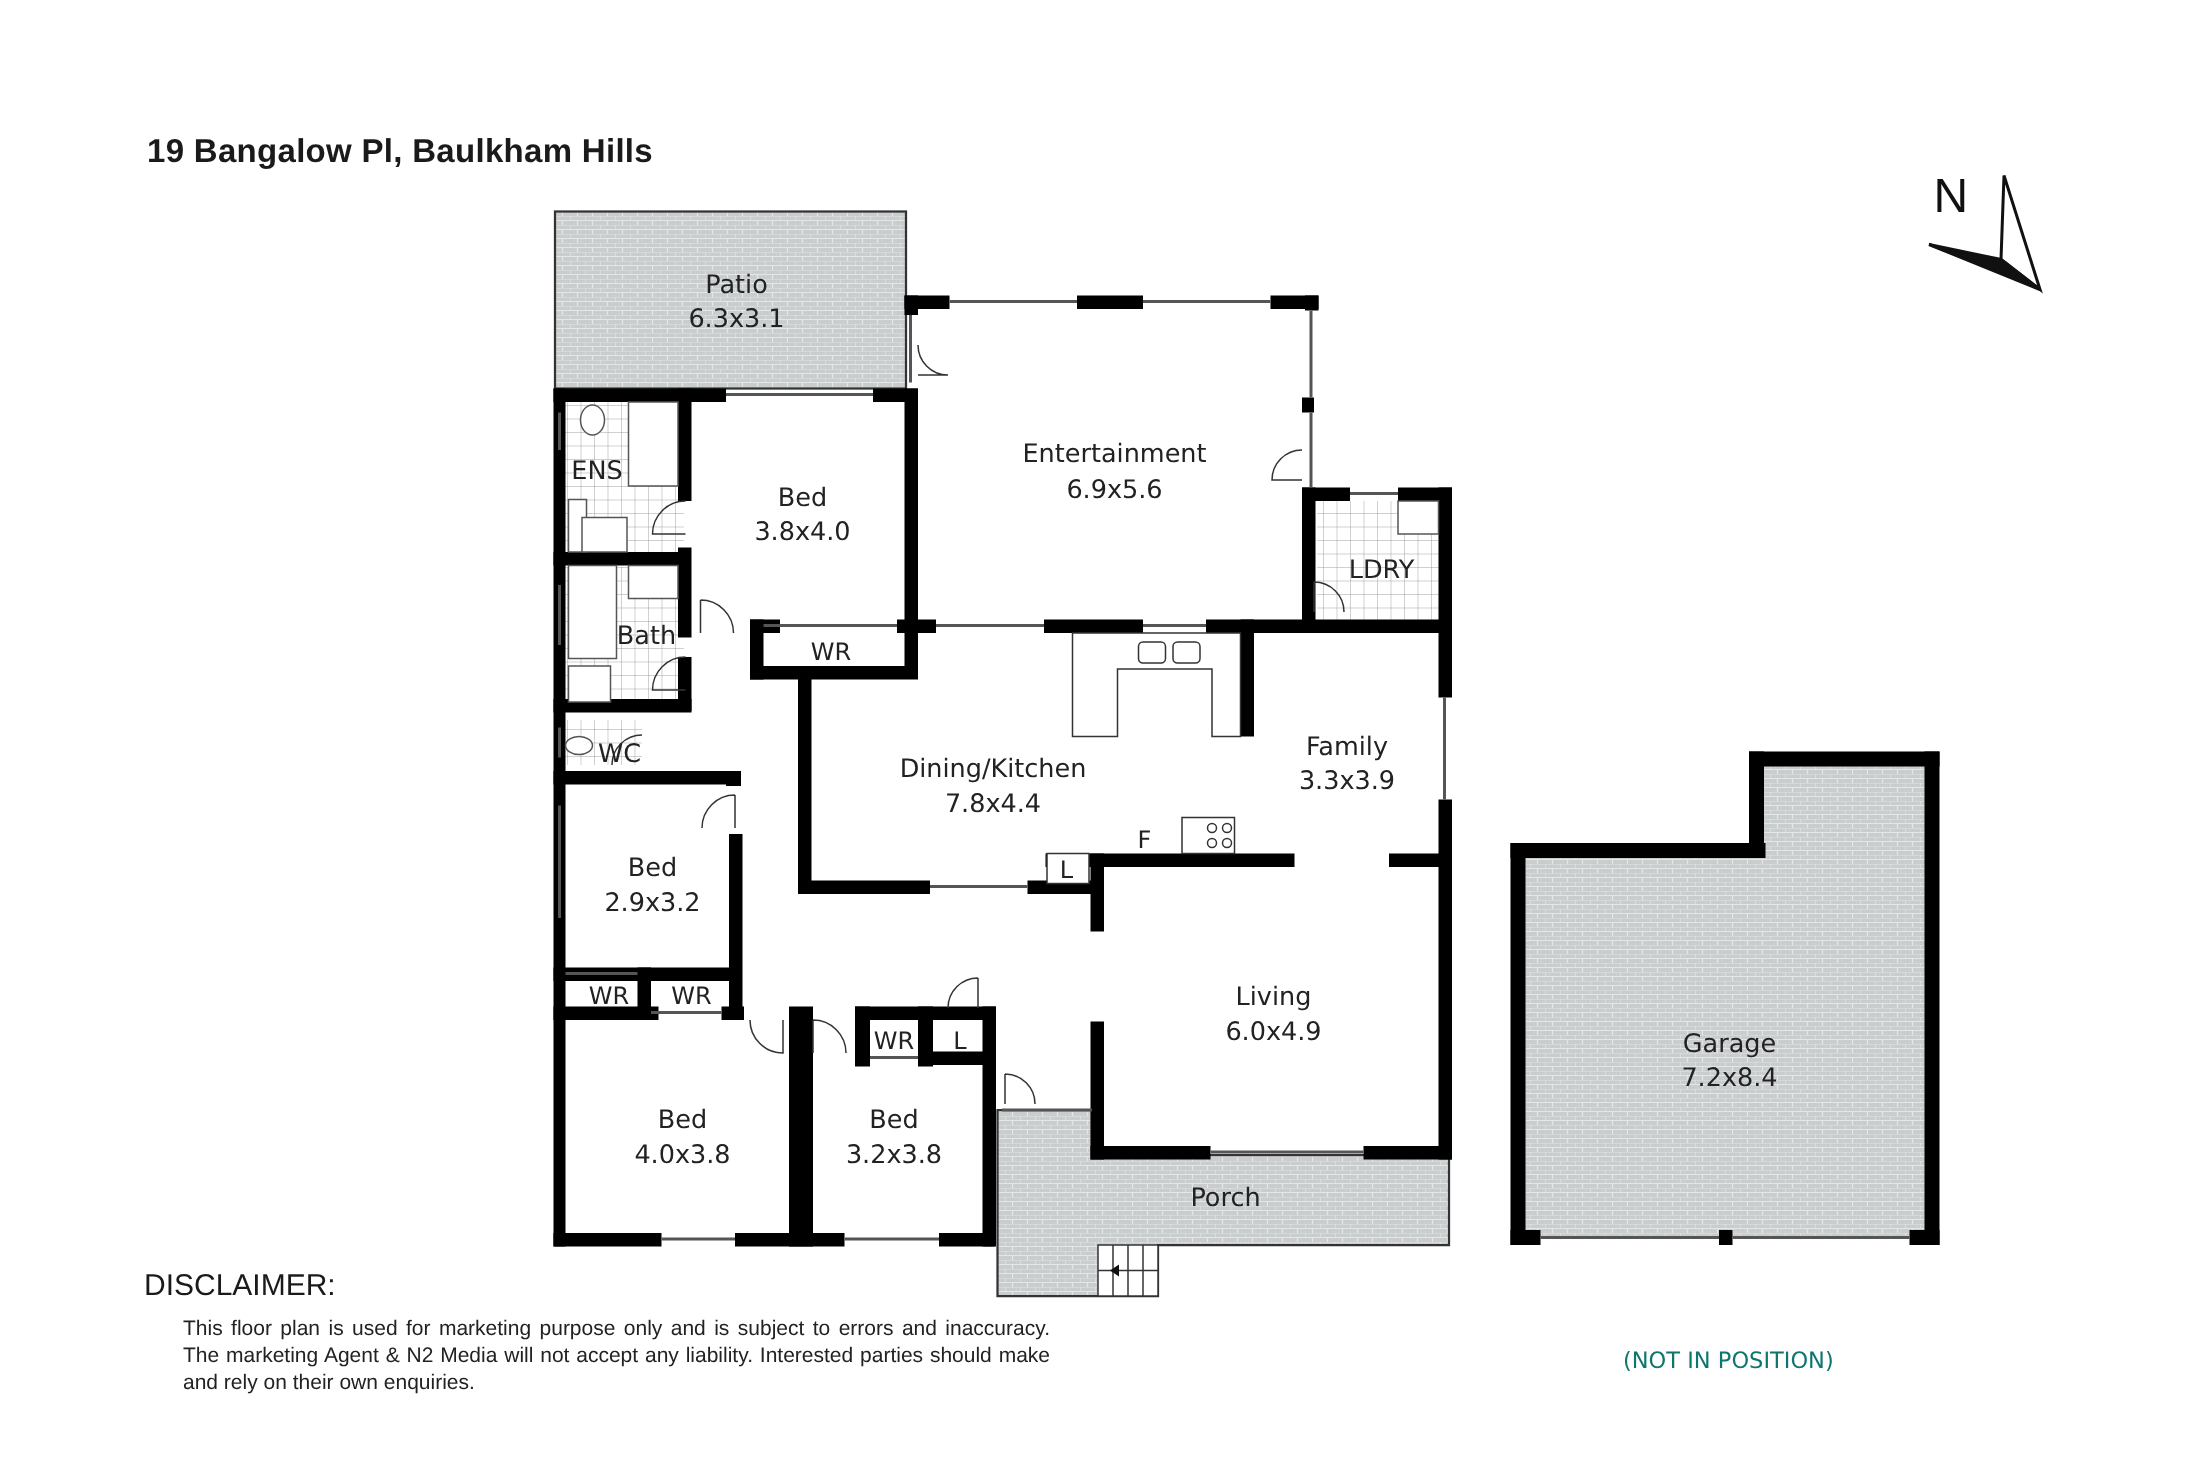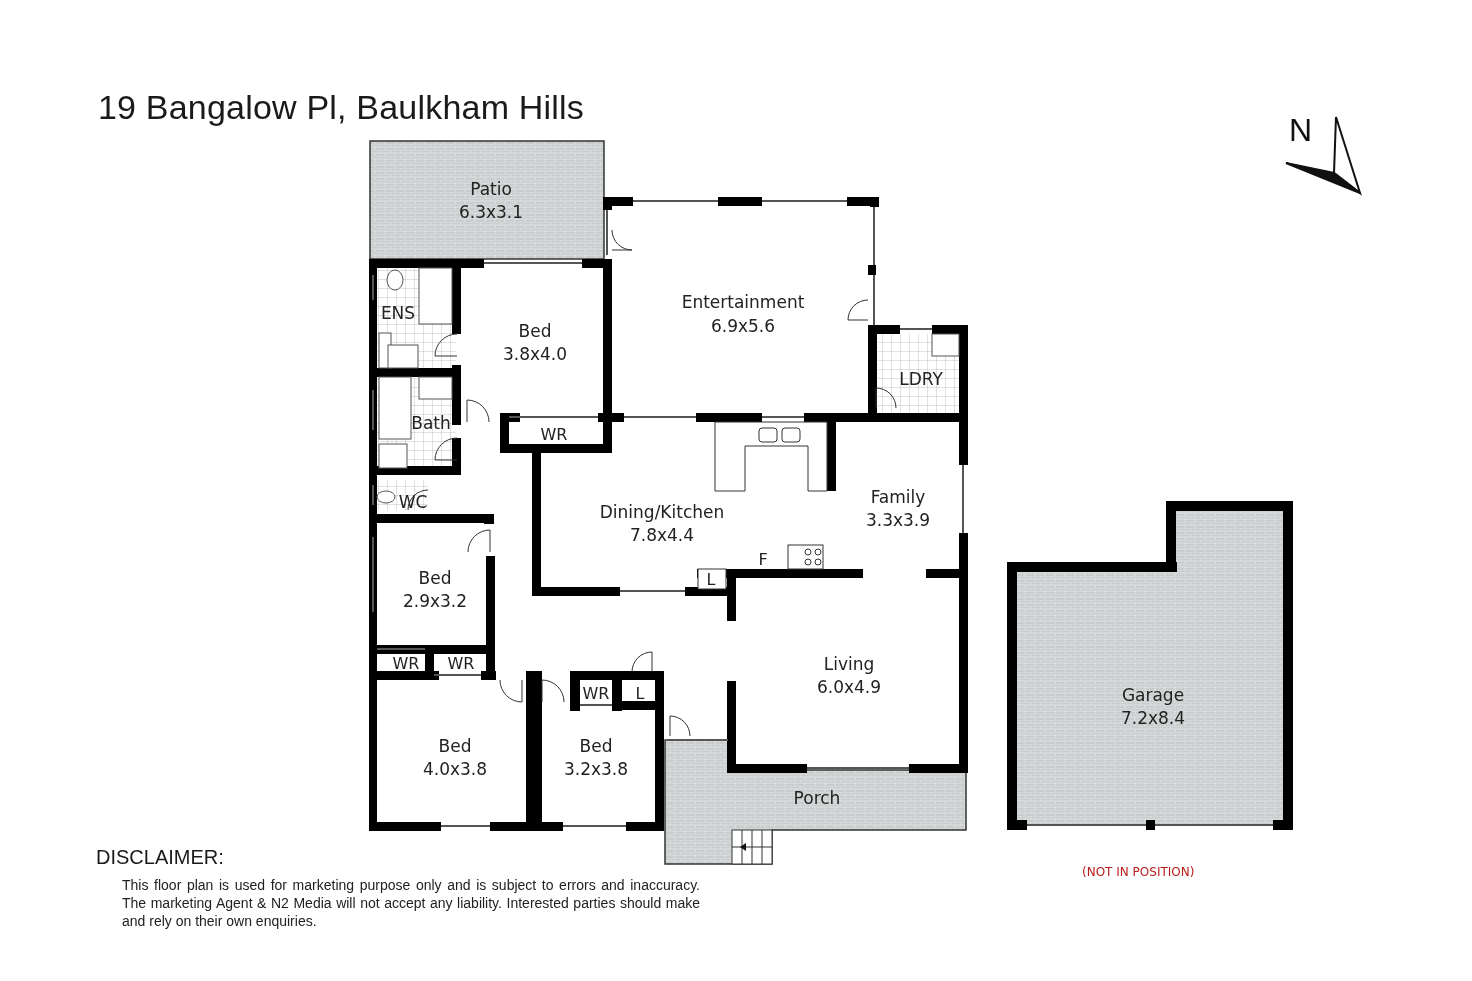--- a/index.html
+++ b/index.html
@@ -1,23 +1,23 @@
 <!DOCTYPE html>
 <html><head>
 <meta charset="utf-8">
 <style>
   html, body { margin:0; padding:0; background:#ffffff; }
   body { width:1472px; height:981px; position:relative; overflow:hidden; font-family:"Liberation Sans", sans-serif; color:#1a1a1a; }
-  .title { position:absolute; left:98px; top:88px; font-size:34px; font-weight:normal; letter-spacing:0.2px; }
+  .title { position:absolute; left:98px; top:88px; font-size:22px; font-weight:bold; letter-spacing:0.2px; }
   .plan { position:absolute; left:0; top:0; }
   .room-label { font-family:"DejaVu Sans", sans-serif; font-size:17px; fill:#222; text-anchor:middle; }
   .small-label { font-family:"DejaVu Sans", sans-serif; font-size:16px; fill:#222; text-anchor:middle; }
   .disclaimer-title { position:absolute; left:96px; top:846px; font-size:20px; font-weight:normal; }
   .disclaimer-text { position:absolute; left:98px; top:876px; width:578px; font-size:14px; line-height:18px; text-align:justify; color:#222;margin-left:24px; }
-  .not-in-pos { position:absolute; left:1082px; top:865px; font-family:"DejaVu Sans", sans-serif; font-size:12px; color:#b91c1c; }
+  .not-in-pos { position:absolute; left:1082px; top:898px; font-family:"DejaVu Sans", sans-serif; font-size:15px; color:#0f766e; }
   .north { position:absolute; left:1284px; top:112px; }
   .north-n { position:absolute; left:1289px; top:112px; font-size:32px; font-family:"Liberation Sans", sans-serif; color:#111; }
 </style>
 </head>
 <body>
 
 <div class="title">19 Bangalow Pl, Baulkham Hills</div>
 
 <div class="north-n">N</div>
 <svg class="north" width="90" height="90" viewBox="1284 112 90 90" style="left:1284px;top:112px;">

